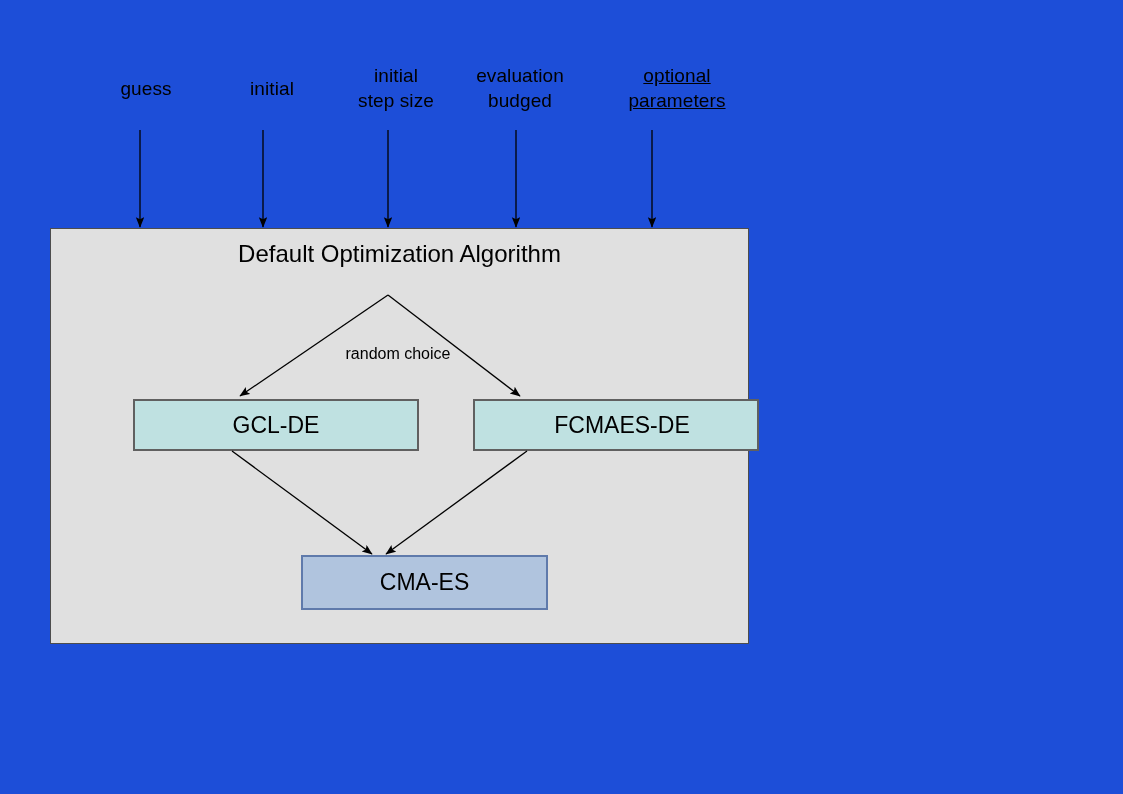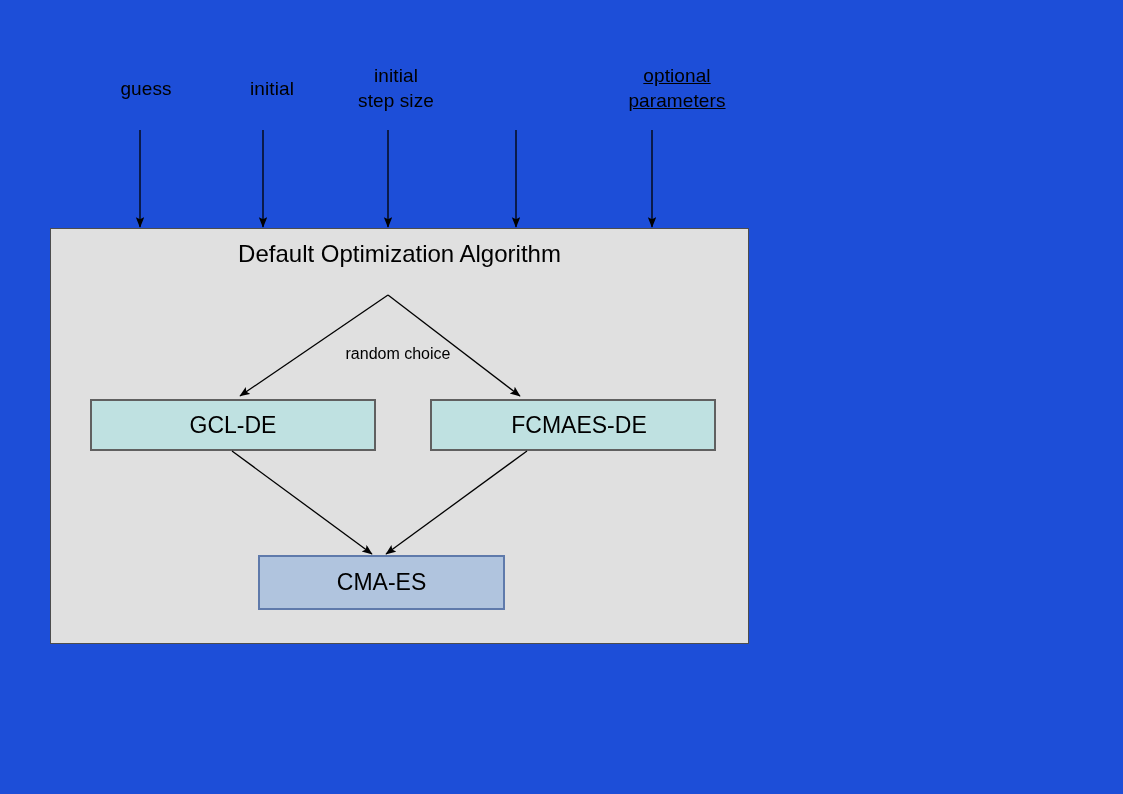--- a/index.html
+++ b/index.html
@@ -60,20 +60,21 @@
   
   .node {
     position: absolute;
     box-sizing: border-box;
     display: flex;
     align-items: center;
     justify-content: center;
     font-size: 23px;
     line-height: 27px;
     color: #000000;
+    margin-left: 43px;
   }
   .node-de {
     background: #bfe1e1;
     border: 2px solid #606060;
   }
   .node-cma {
     background: #b0c4de;
     border: 2px solid #5f7aab;
   }
 
@@ -106,20 +107,22 @@
 </style>
 </head>
 <body>
 
 <div id="canvas">
 
   <div class="input-label" id="input-label-0" style="left: 146px; top: 76px;">guess</div>
   <div class="input-label" id="input-label-1" style="left: 272px; top: 76px;">initial</div>
   <div class="input-label two-line" id="input-label-2" style="left: 396px; top: 63px;">initial
 step size</div>
+  <div class="input-label two-line" id="input-label-3" style="left: 520px; top: 63px;">evaluation
+budged</div>
   <div class="input-label two-line" id="input-label-4" style="left: 677px; top: 63px; text-decoration: underline;">optional
 parameters</div>
 
   <div id="outer-box">
     <div id="outer-title">Default Optimization Algorithm</div>
   </div>
 
   <div class="node node-de" id="node-gcl">
     <span>GCL-DE</span>
   </div>

